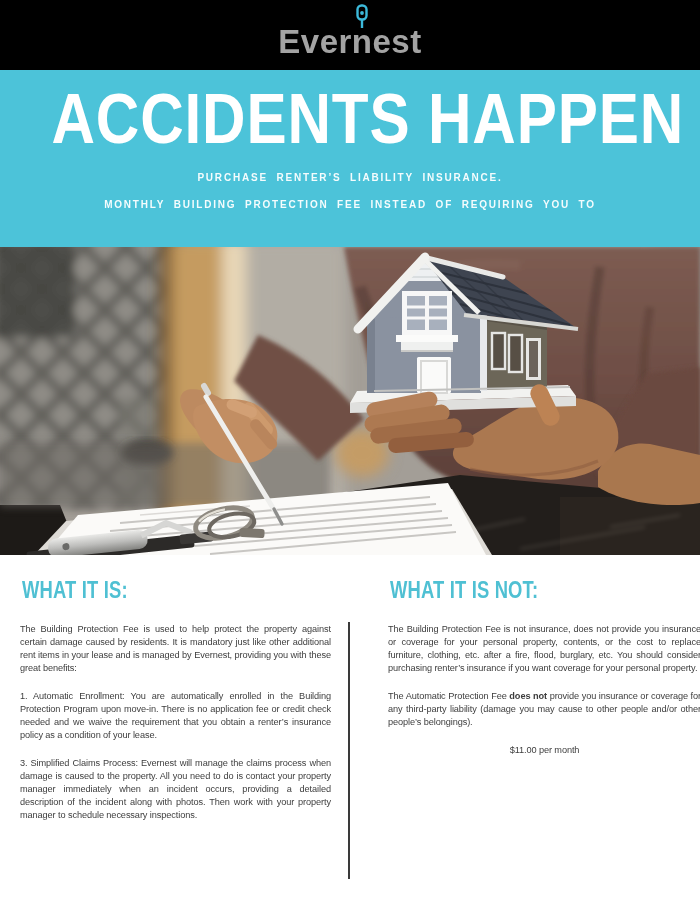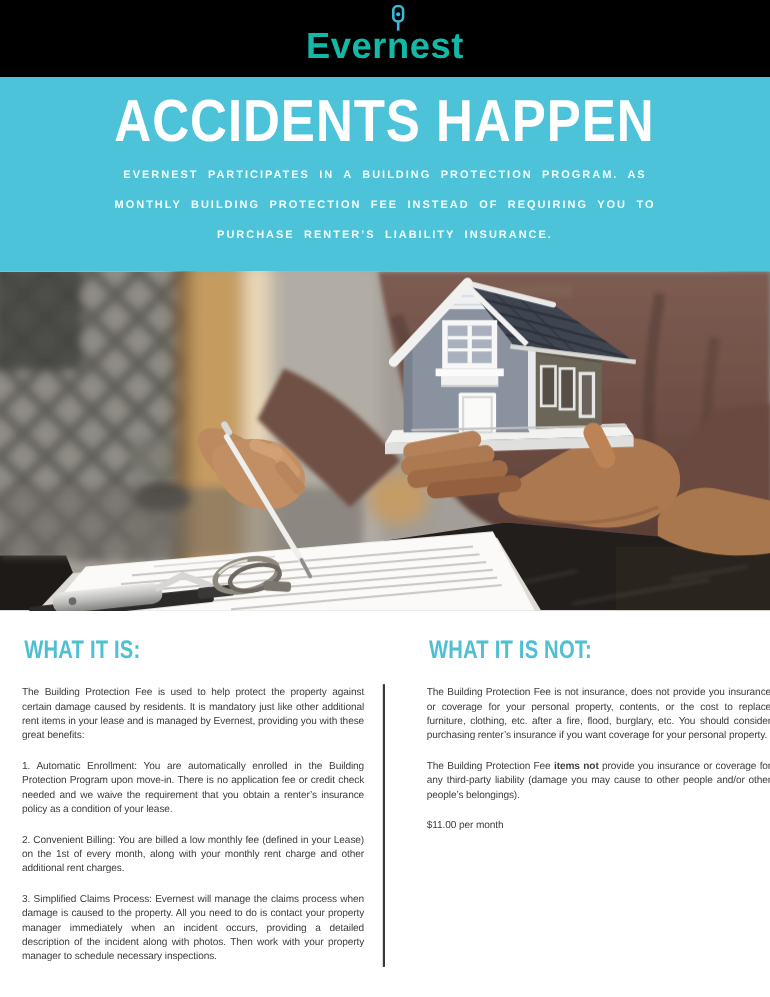--- a/index.html
+++ b/index.html
@@ -1,41 +1,41 @@
 <!DOCTYPE html>
 <html lang="en"><head>
 <meta charset="utf-8">
 <style>
   html,body{margin:0;padding:0;}
   body{width:700px;height:906px;background:#ffffff;font-family:"Liberation Sans",sans-serif;-webkit-font-smoothing:antialiased;}
   .page{position:relative;width:700px;height:906px;background:#fff;overflow:hidden;}
 
   
   .top-header{position:absolute;top:0;left:0;width:700px;height:70px;background:#000;display:flex;align-items:center;justify-content:center;}
-  .logo{position:relative;color:#14b8a6;font-weight:bold;font-size:33px;letter-spacing:.5px;line-height:1;padding-top:12px;}
+  .logo{position:relative;color:#a3a3a3;font-weight:bold;font-size:33px;letter-spacing:.5px;line-height:1;padding-top:12px;}
   .logo-mark{position:absolute;top:-9px;left:54.5%;width:12px;height:24px;}
 
   
   .banner{position:absolute;top:70px;left:0;width:700px;height:177px;background:#4cc3d9;text-align:center;color:#fff;}
-  .banner-title{margin:0;padding-top:9px;font-size:54px;font-weight:bold;white-space:nowrap;}
+  .banner-title{margin:0;padding-top:9px;font-size:70px;font-weight:bold;white-space:nowrap;}
   .banner-title span{display:inline-block;transform:scaleX(.86);letter-spacing:1px;}
   .banner-sub{margin-top:5px;}
   .banner-sub .line{font-size:10px;letter-spacing:1.8px;word-spacing:4px;line-height:27px;white-space:nowrap;color:#f4fcfd;font-weight:bold;}
 
   
   .photo{position:absolute;top:247px;left:0;width:700px;height:308px;margin:0;overflow:hidden;background:#a5a09a;}
 
   
   .columns{position:absolute;top:555px;left:0;width:700px;height:351px;background:#fff;}
   .col{position:absolute;top:0;}
   .col-left{left:20px;width:311px;}
   .col-right{left:388px;width:313px;}
   .col h2{margin:22px 0 19px 2px;font-size:23px;font-weight:bold;color:#4fc0d3;letter-spacing:.2px;transform:scaleX(.8);transform-origin:left center;white-space:nowrap;}
   .col p{margin:0 0 15px;font-size:9.2px;line-height:13px;letter-spacing:-.1px;color:#3d3d3d;text-align:justify;}
-  .col p.price{margin-top:7px;text-align:left;}
+  .col p.price{margin-top:7px;text-align:center;}
   .divider{position:absolute;left:348px;top:67px;width:2px;height:257px;background:#3a3a3a;}
 </style>
 </head>
 <body>
 
 <div class="page">
 
   <header class="top-header">
     <div class="logo">
       <svg class="logo-mark" viewBox="0 0 12 24">
@@ -43,23 +43,22 @@
         <circle cx="6" cy="9" r="1.9" fill="#3cb9da"></circle>
         <rect x="4.8" y="15" width="2.4" height="9" fill="#3cb9da"></rect>
       </svg>
       <span>Evernest</span>
     </div>
   </header>
 
   <section class="banner">
     <h1 class="banner-title"><span>ACCIDENTS HAPPEN</span></h1>
     <div class="banner-sub">
-      <div class="line">EVERNEST PARTICIPATES IN A BUILDING PROTECTION PROGRAM. AS</div>
+      <div class="line">PURCHASE RENTER’S LIABILITY INSURANCE.</div>
       <div class="line">MONTHLY BUILDING PROTECTION FEE INSTEAD OF REQUIRING YOU TO</div>
-      <div class="line">PURCHASE RENTER’S LIABILITY INSURANCE.</div>
     </div>
   </section>
 
   <figure class="photo">
     <svg width="700" height="308" viewBox="0 0 700 308" role="img" aria-label="Hand signing a document with a silver pen while another hand holds a small gray model house">
       <defs>
         <filter id="b2" x="-20%" y="-20%" width="140%" height="140%">
             <feGaussianBlur stdDeviation="2"></feGaussianBlur>
           </filter>
         <filter id="b4" x="-20%" y="-20%" width="140%" height="140%">
@@ -236,27 +235,26 @@
         <path d="M470,222 C510,232 560,230 598,214" stroke="#8a5a3e" stroke-width="3" fill="none" opacity=".5"></path>
       </g>
     </svg>
   </figure>
 
   <main class="columns">
     <section class="col col-left">
       <h2>WHAT IT IS:</h2>
       <p>The Building Protection Fee is used to help protect the property against certain damage caused by residents. It is mandatory just like other additional rent items in your lease and is managed by Evernest, providing you with these great benefits:</p>
       <p>1. Automatic Enrollment: You are automatically enrolled in the Building Protection Program upon move-in. There is no application fee or credit check needed and we waive the requirement that you obtain a renter’s insurance policy as a condition of your lease.</p>
-      <p>2. Convenient Billing: You are billed a low monthly fee (defined in your Lease) on the 1st of every month, along with your monthly rent charge and other additional rent charges.</p>
       <p>3. Simplified Claims Process: Evernest will manage the claims process when damage is caused to the property. All you need to do is contact your property manager immediately when an incident occurs, providing a detailed description of the incident along with photos. Then work with your property manager to schedule necessary inspections.</p>
     </section>
 
     <div class="divider"></div>
 
     <section class="col col-right">
       <h2>WHAT IT IS NOT:</h2>
       <p>The Building Protection Fee is not insurance, does not provide you insurance or coverage for your personal property, contents, or the cost to replace furniture, clothing, etc. after a fire, flood, burglary, etc. You should consider purchasing renter’s insurance if you want coverage for your personal property.</p>
-      <p><span>The Building Protection Fee </span><strong>items not</strong><span> provide you insurance or coverage for any third-party liability (damage you may cause to other people and/or other people’s belongings).</span></p>
+      <p><span>The Automatic Protection Fee </span><strong>does not</strong><span> provide you insurance or coverage for any third-party liability (damage you may cause to other people and/or other people’s belongings).</span></p>
       <p class="price">$11.00 per month</p>
     </section>
   </main>
 
 </div>
 
 </body></html>

